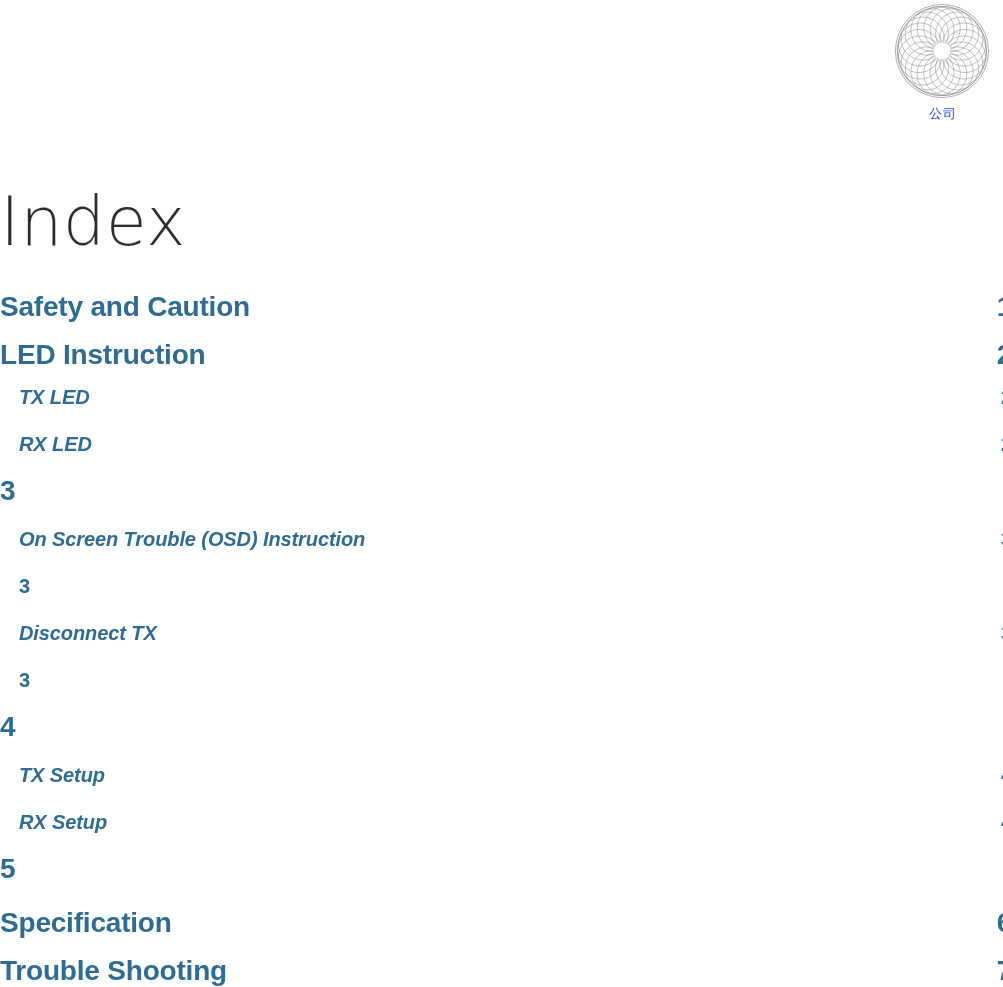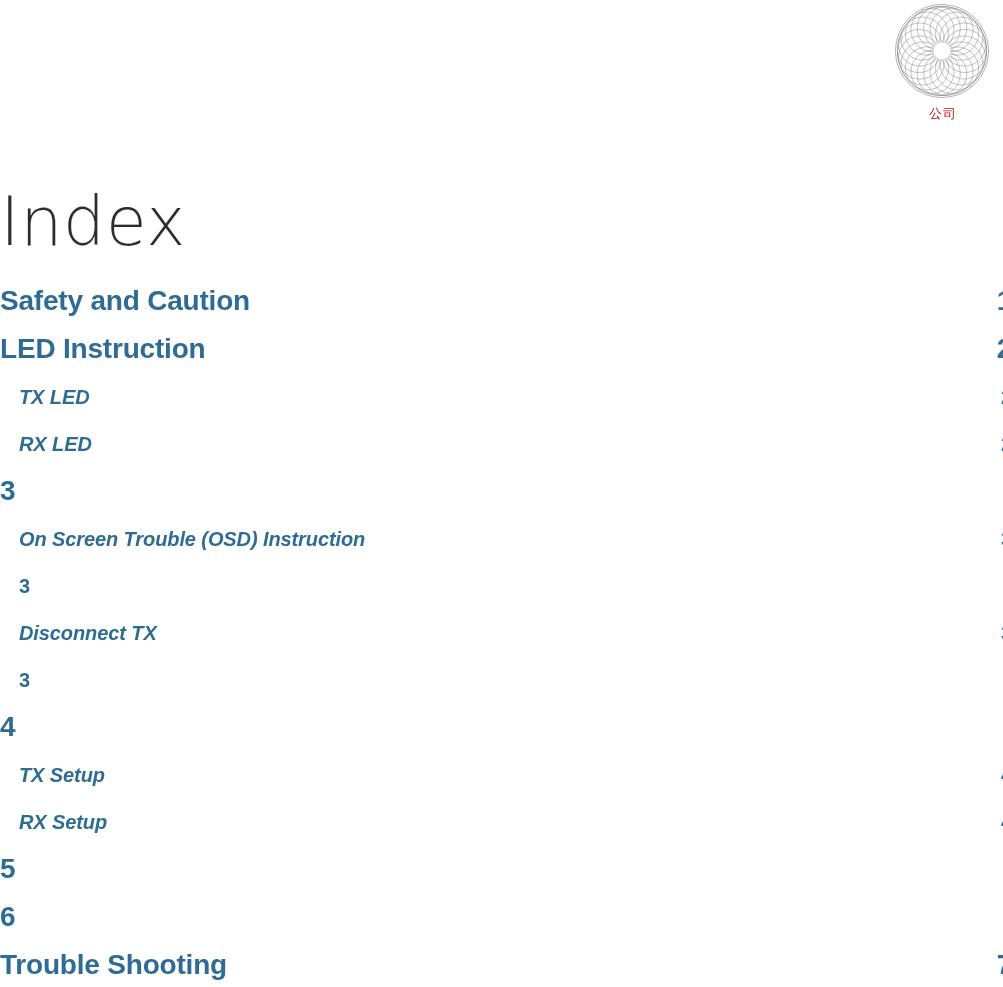--- a/index.html
+++ b/index.html
@@ -24,21 +24,21 @@
     text-align: center;
   }
   .logo-mark {
     width: 98px;
     height: 98px;
     display: block;
   }
   .logo-caption {
     font-family: "DejaVu Sans", sans-serif;
     font-size: 13px;
-    color: #b91c1c;
+    color: #1d4ed8;
     letter-spacing: 1px;
     margin-top: 6px;
     line-height: 16px;
   }
 
   
   .page-title {
     position: absolute;
     top: 186px;
     left: 0px;
@@ -73,21 +73,21 @@
     font-weight: bold;
     letter-spacing: -0.2px;
   }
   .toc-row.level-2 {
     height: 47px;
     font-size: 20px;
     font-weight: bold;
     padding-left: 19px;
     letter-spacing: -0.1px;
   }
-  .toc-row.level-1 .toc-label { line-height: 40px; }
+  .toc-row.level-1 .toc-label { line-height: 40px; margin-top: 6px; }
   .toc-row.level-2 .toc-label { line-height: 40px; font-style: italic; }
   .toc-page {
     text-align: right;
     flex: 0 0 auto;
     padding-right: 0px;
   }
   .toc-row.level-1 .toc-page { font-size: 28px; line-height: 40px; }
   .toc-row.level-2 .toc-page { font-size: 20px; line-height: 40px; }
 </style>
 </head>
@@ -170,19 +170,20 @@
       <span class="toc-page">4</span>
     </div>
     <div class="toc-row level-2">
       <span class="toc-label">RX Setup</span>
       <span class="toc-page">4</span>
     </div>
     <div class="toc-row level-1">
       <span class="toc-page">5</span>
     </div>
     <div class="toc-row level-1">
+      <span class="toc-label">Specification</span>
       <span class="toc-page">6</span>
     </div>
     <div class="toc-row level-1">
       <span class="toc-label">Trouble Shooting</span>
       <span class="toc-page">7</span>
     </div>
   </div>
 
 </body></html>

